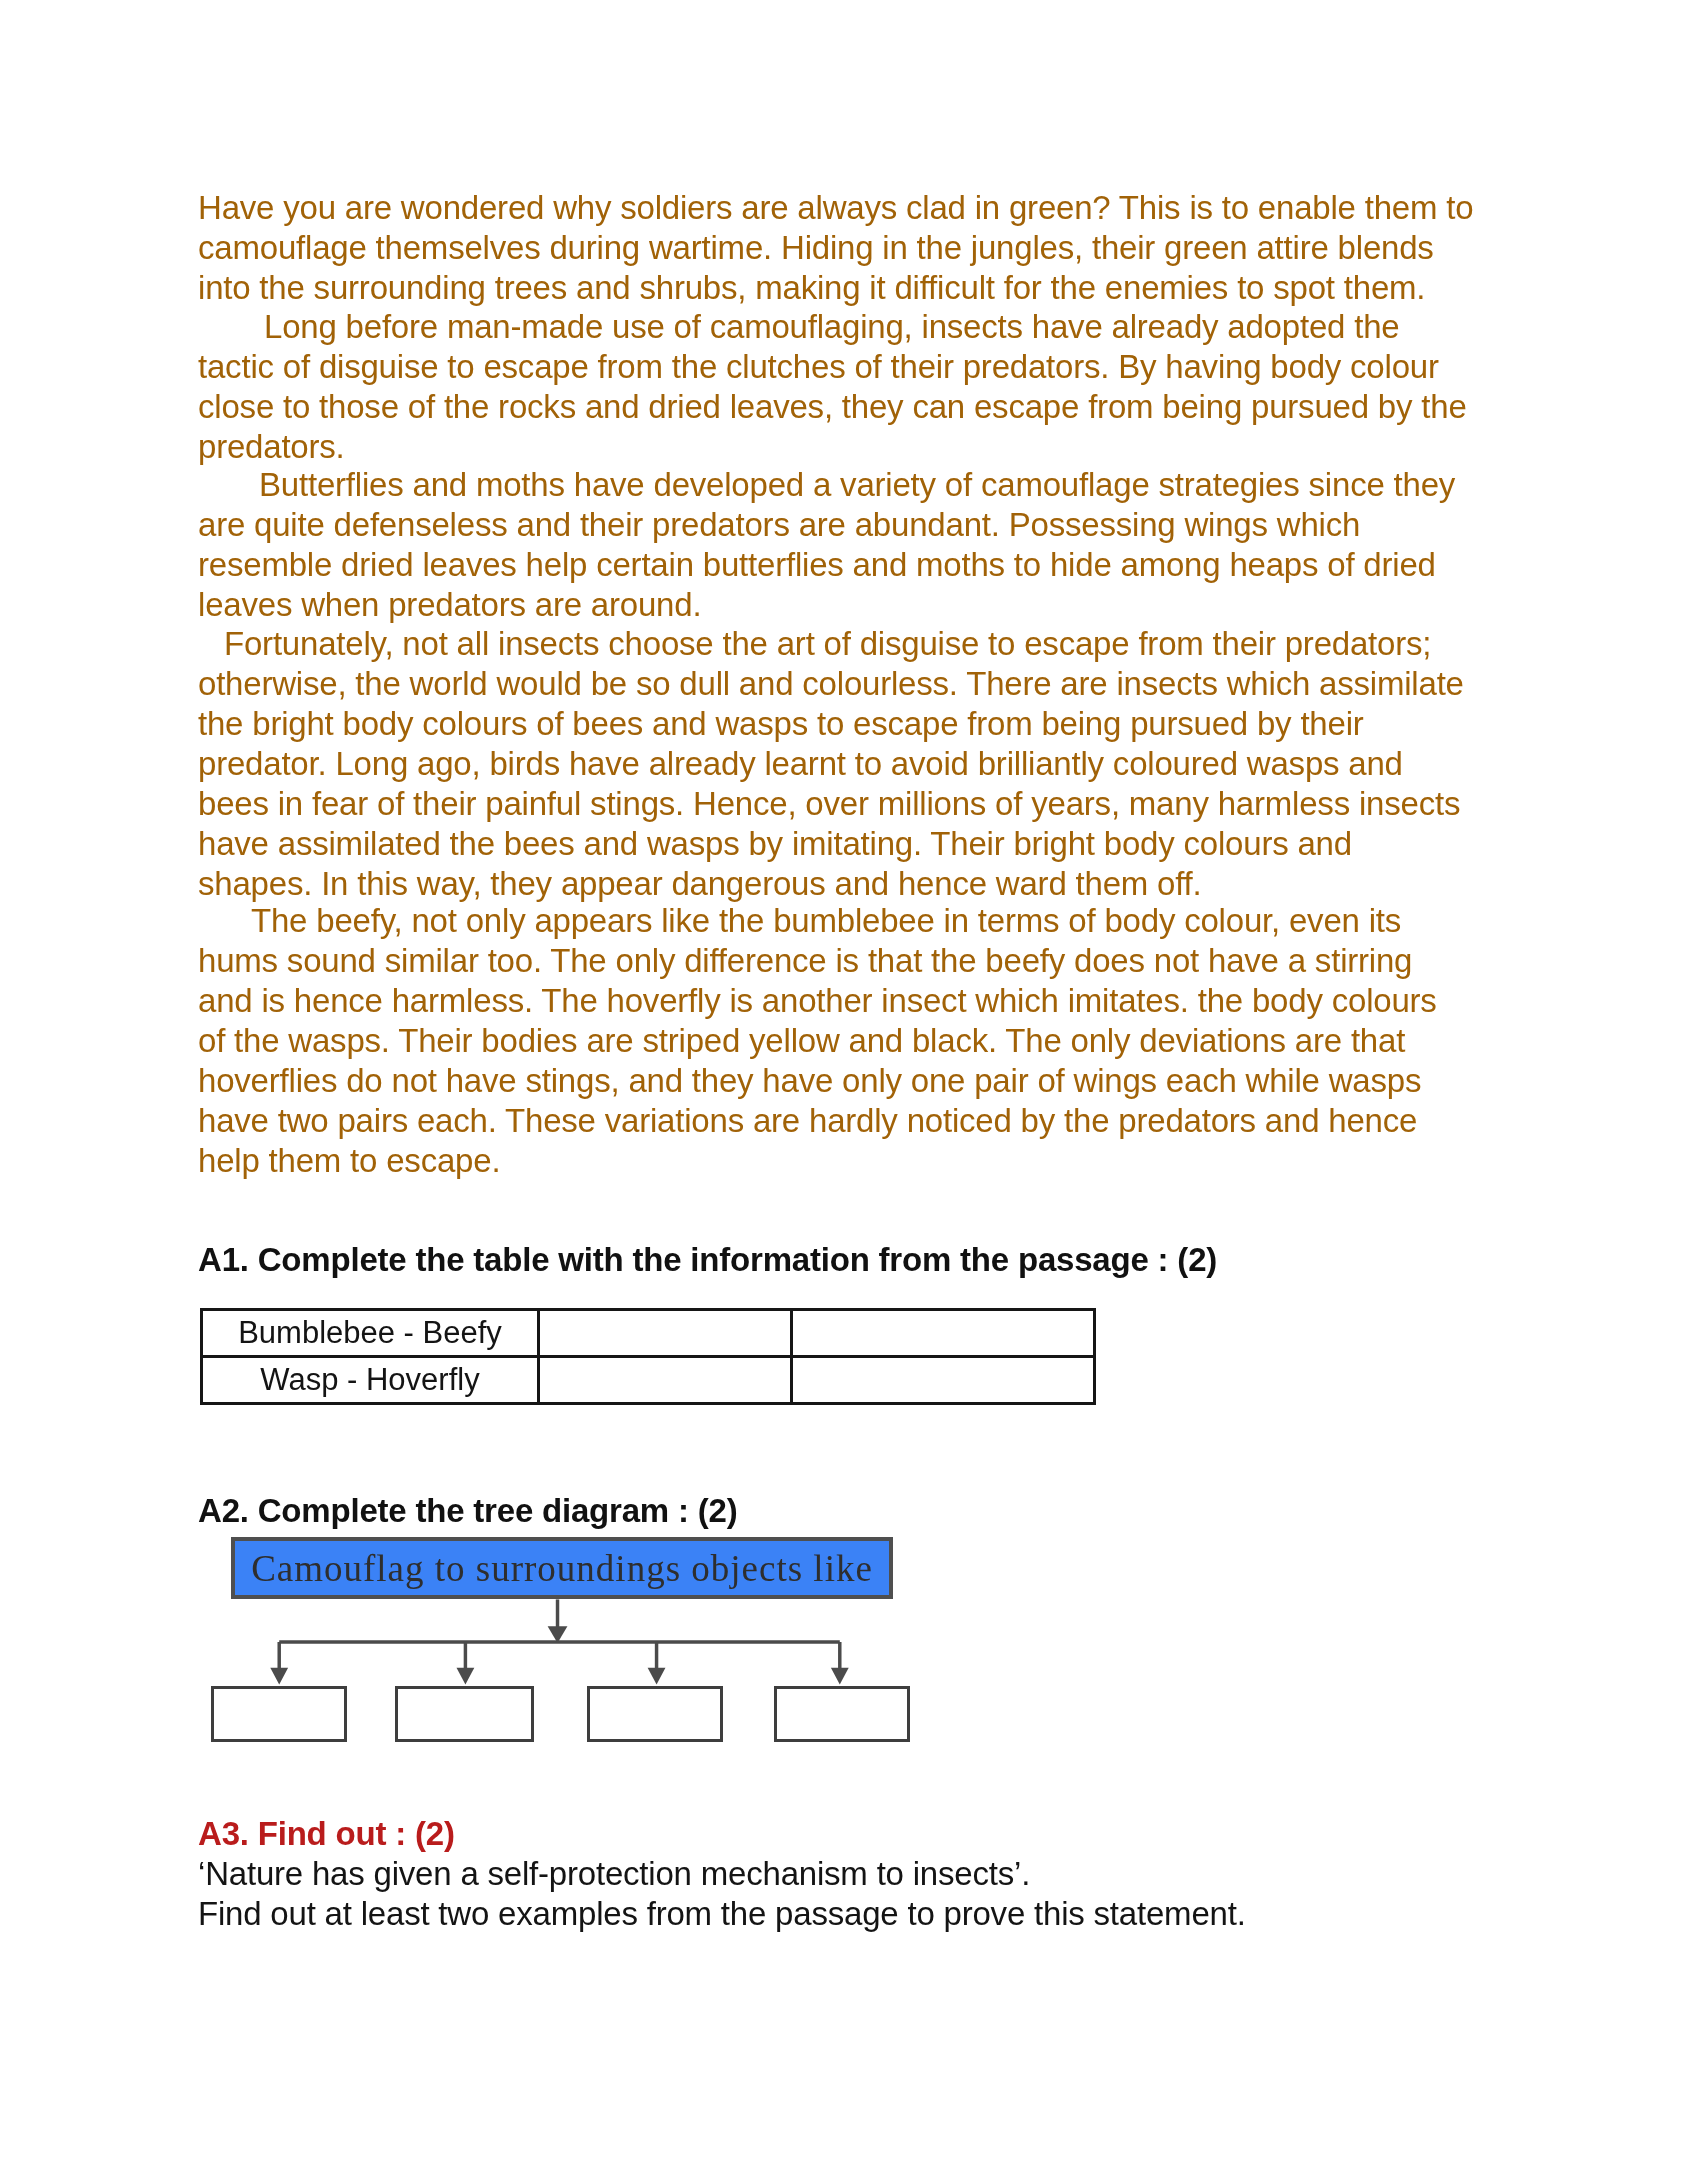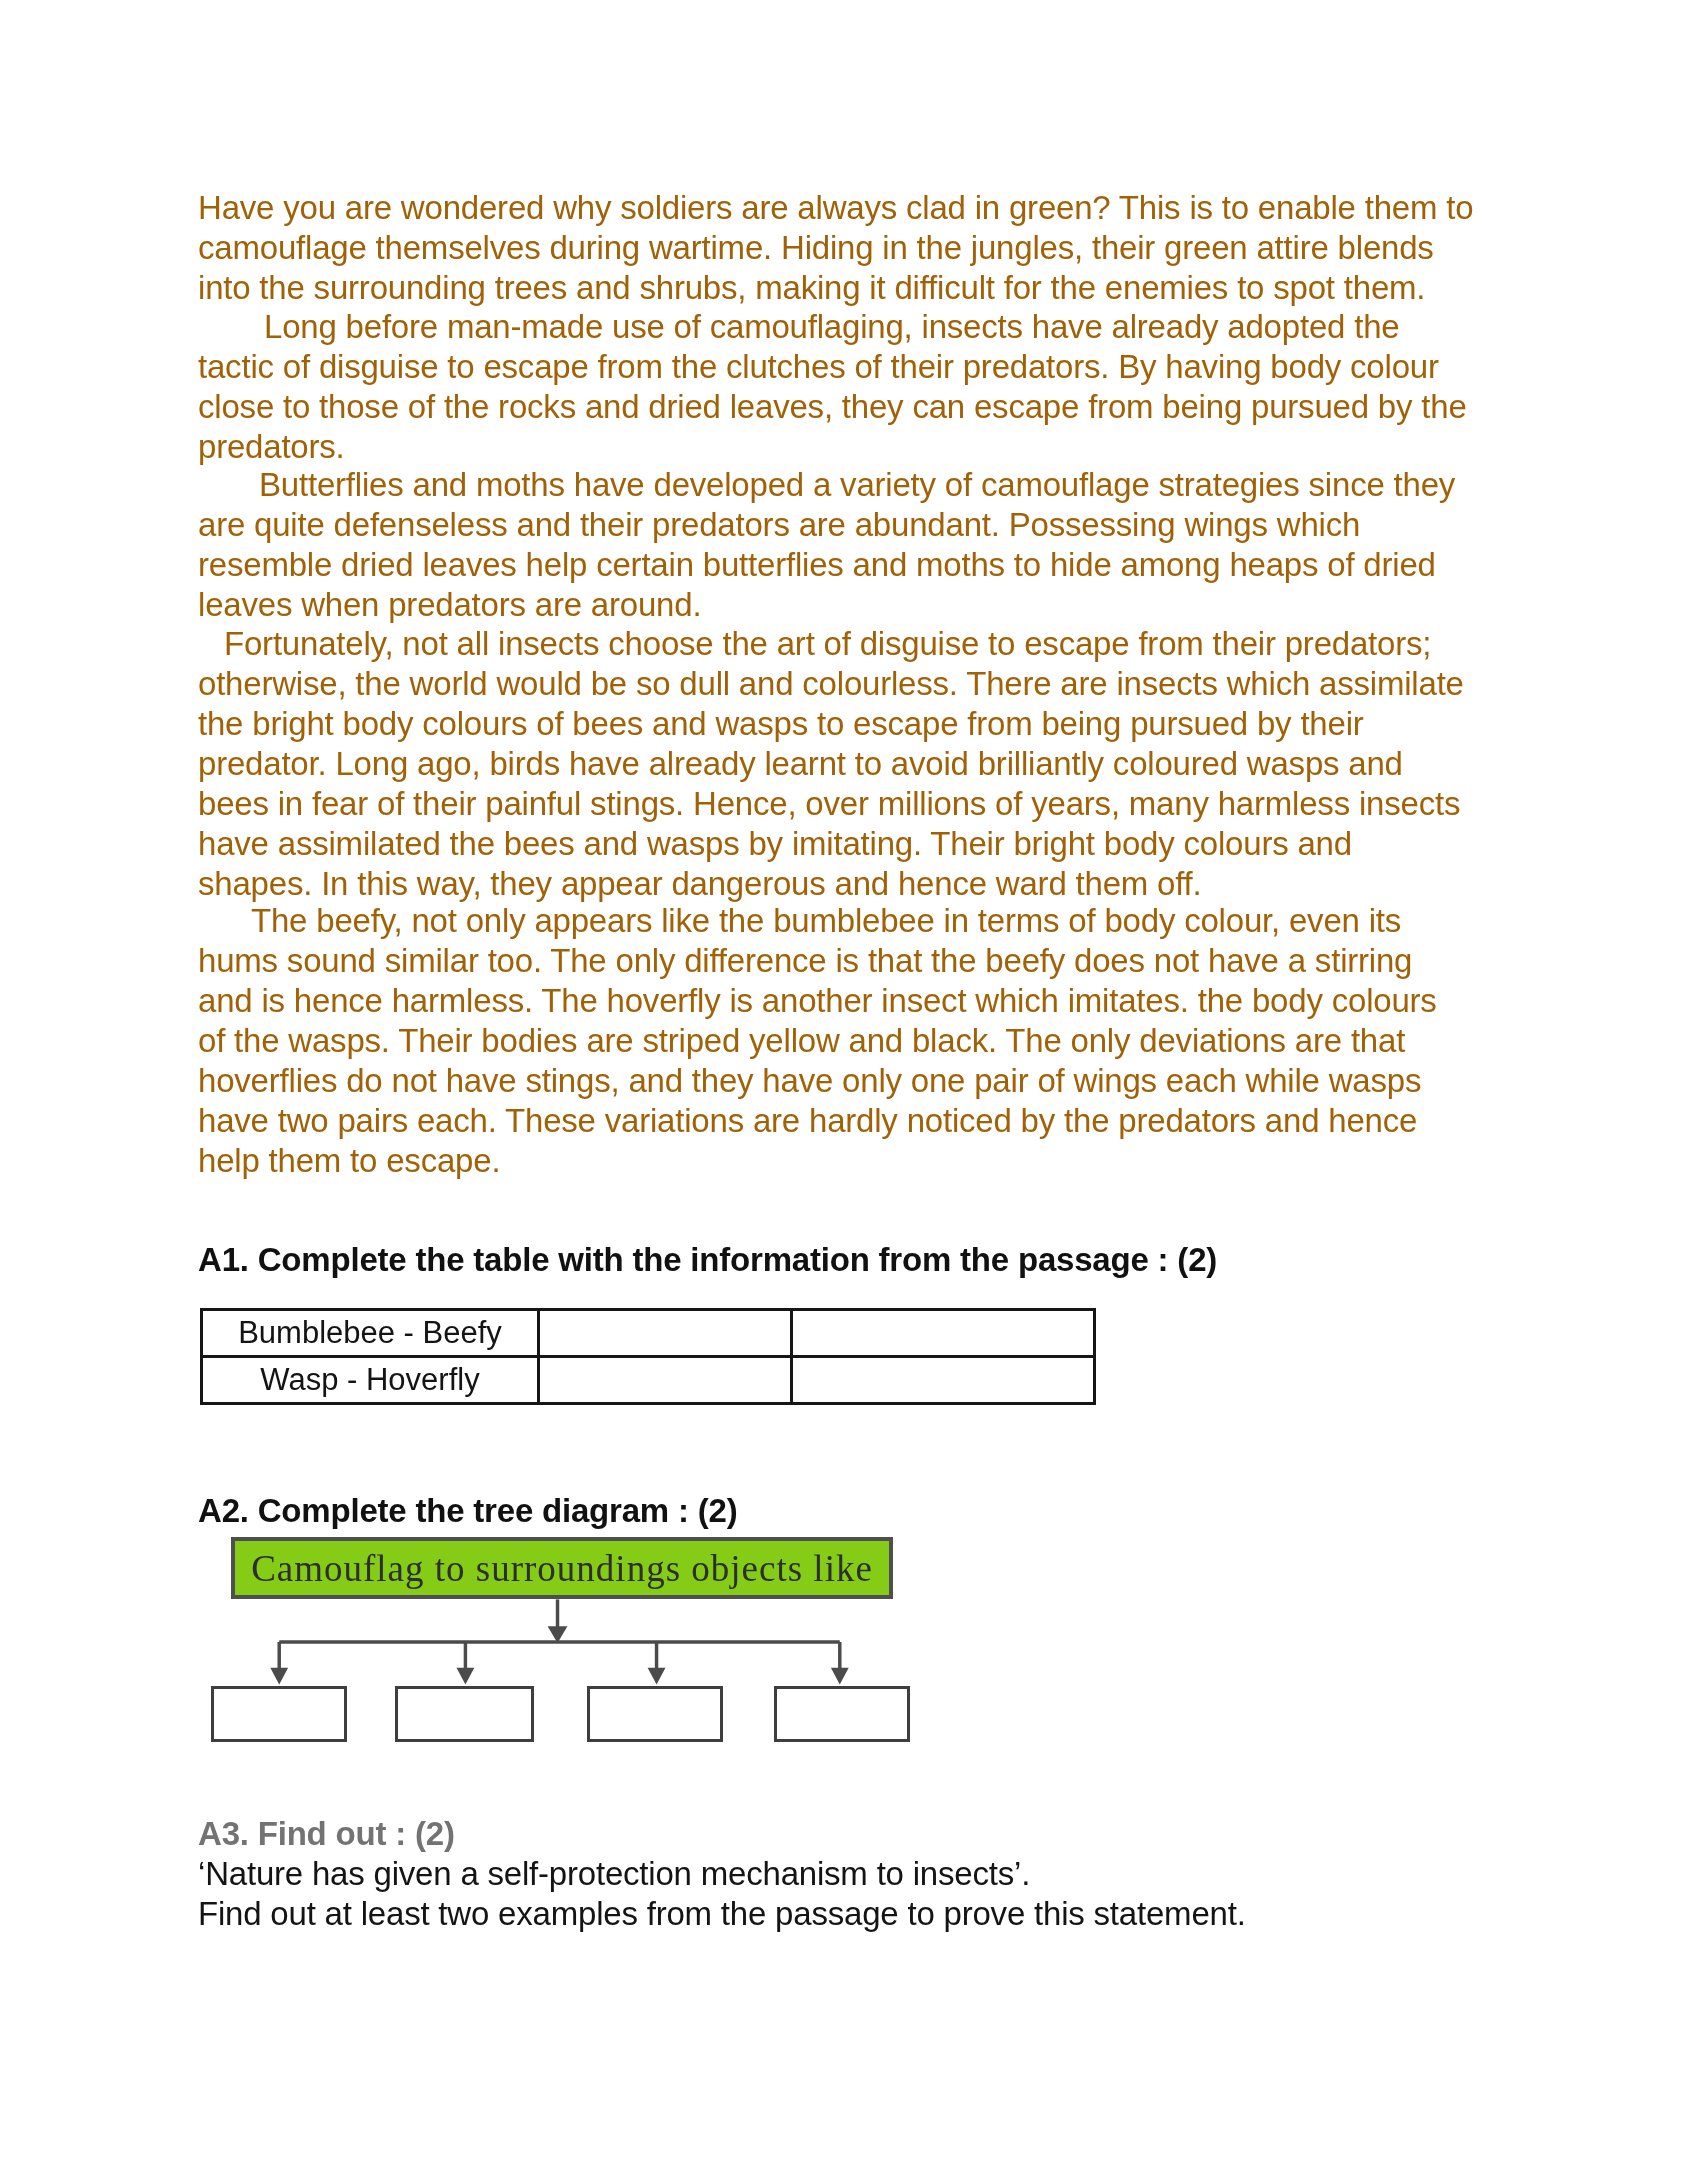--- a/index.html
+++ b/index.html
@@ -47,42 +47,42 @@
   }
   td.c1{width:334px;text-align:center;}
   td.c2{width:250px;text-align:left;padding-left:12px;}
   td.c3{width:300px;text-align:left;padding-left:12px;}
   tr.hd td{height:41px;}
   tr.rw td{height:44px;}
   
   .diagram{position:absolute;left:198px;top:1535px;width:723px;height:213px;}
   .rootbox{
     position:absolute;left:33px;top:2px;width:662px;height:62px;
-    box-sizing:border-box;border:4px solid #4f4f4f;background:#84cc16;
+    box-sizing:border-box;border:4px solid #4f4f4f;background:#3b82f6;
     display:flex;align-items:center;justify-content:center;
     font-family:"Liberation Serif",serif;
     font-size:37px;color:#2e2e2e;letter-spacing:1px;
     white-space:nowrap;
   }
   .connectors{position:absolute;left:0;top:0;}
   .branchbox{
     position:absolute;top:151px;height:56px;
     box-sizing:border-box;border:3px solid #3e3e3e;background:#fff;
   }
   .bb1{left:13px;width:136px;}
   .bb2{left:197px;width:139px;}
   .bb3{left:389px;width:136px;}
   .bb4{left:576px;width:136px;}
   
   .a3block{
     position:absolute;left:198px;top:1814px;
     font-size:33px;line-height:40px;letter-spacing:-0.2px;color:#141414;
     white-space:nowrap;
   }
-  .a3block .h{font-weight:700;color:#737373;}
+  .a3block .h{font-weight:700;color:#b91c1c;}
 </style>
 </head>
 <body>
 
 <div class="page">
 
   <div class="bodytext p1">Have you are wondered why soldiers are always clad in green? This is to enable them to
 camouflage themselves during wartime. Hiding in the jungles, their green attire blends
 into the surrounding trees and shrubs, making it difficult for the enemies to spot them.</div>
   <div class="bodytext p2">Long before man-made use of camouflaging, insects have already adopted the

